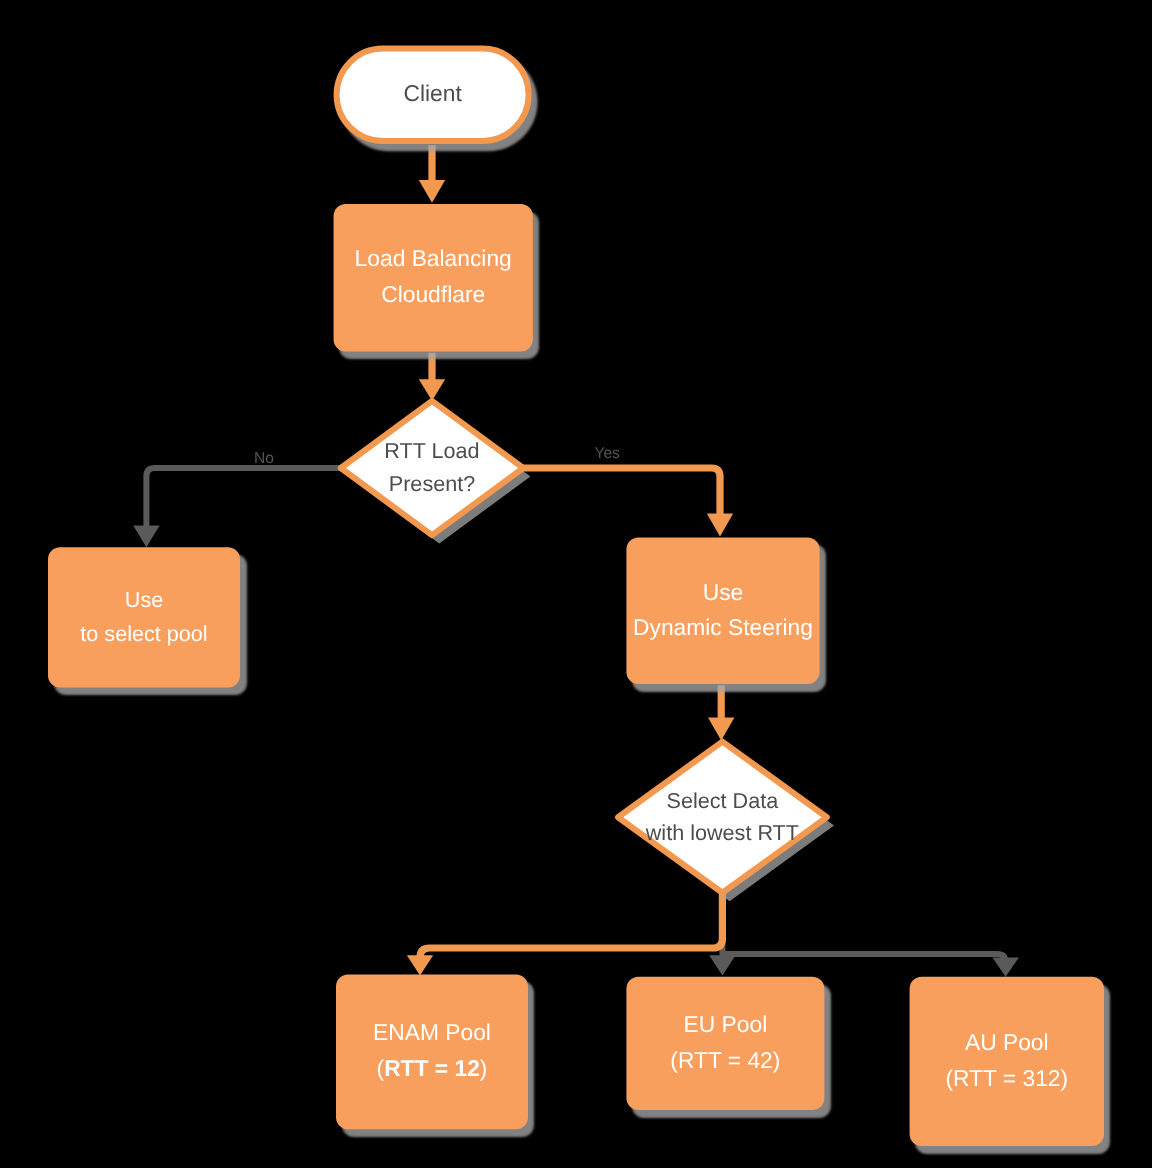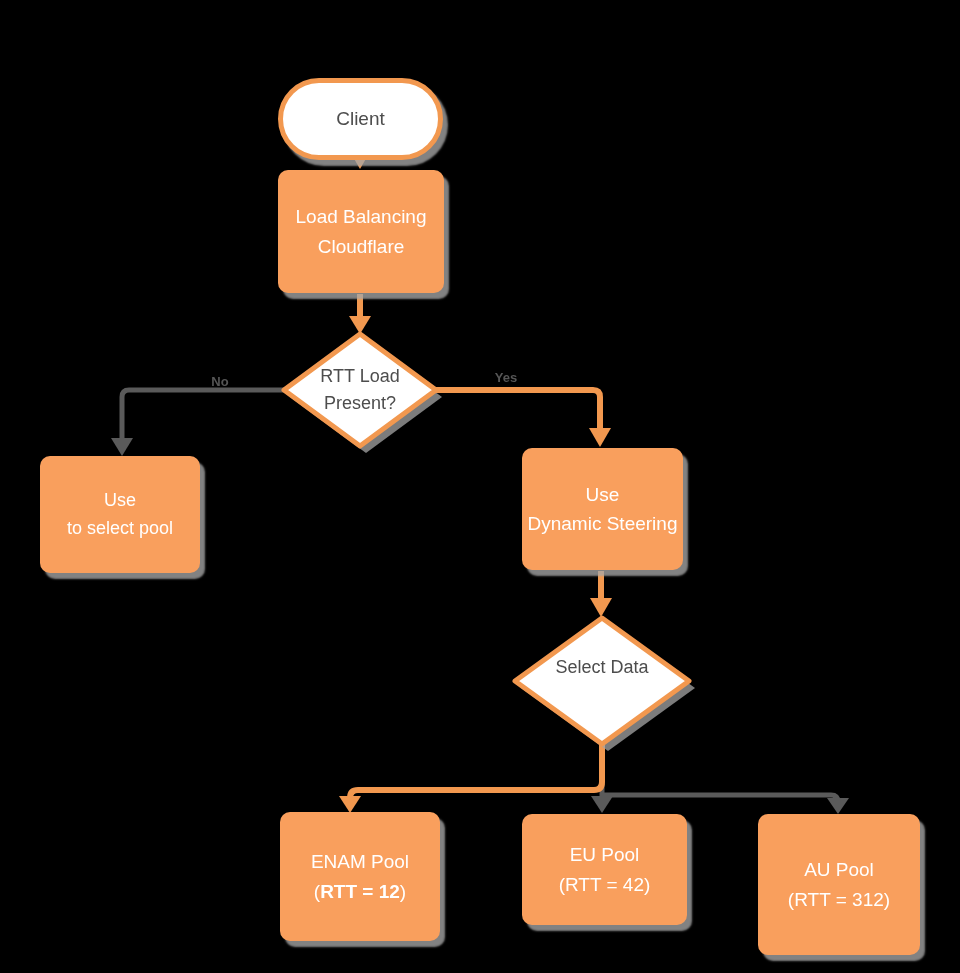--- a/index.html
+++ b/index.html
@@ -39,36 +39,35 @@
     line-height: 1.55;
     box-shadow: 5px 6px 2px rgba(166,166,166,0.78);
   }
   .terminator {
     background: #ffffff;
     border: 5px solid #f2984f;
     border-radius: 44px;
     color: #4d4d4d;
     font-size: 19px;
     box-shadow: 5px 6px 2px rgba(166,166,166,0.78);
-    margin-top: 40px;
   }
   .diamond-label {
     position: absolute;
     z-index: 3;
     color: #4d4d4d;
     font-size: 18px;
     line-height: 1.5;
     text-align: center;
   }
   .edge-label {
     position: absolute;
     z-index: 3;
     color: #555555;
     font-size: 13px;
-    font-weight: bold;
+    font-weight: normal;
     text-align: center;
   }
   .bold-part { font-weight: bold; }
   .nowrap { white-space: nowrap; }
 </style>
 </head>
 <body>
 
 <div id="diagram">
 
@@ -153,20 +152,21 @@
 
   <div class="node process" style="left:522px; top:448px; width:161px; height:122px;">
     <div>
       <div class="nowrap">Use</div>
       <div class="nowrap">Dynamic Steering</div>
     </div>
   </div>
 
   <div class="diamond-label" style="left:512px; top:654px; width:180px;">
     <div class="nowrap">Select Data</div>
+    <div class="nowrap">with lowest RTT</div>
   </div>
 
   <div class="node process" style="left:280px; top:812px; width:160px; height:129px;">
     <div>
       <div class="nowrap">ENAM Pool</div>
       <div class="nowrap"><span>(</span><span class="bold-part">RTT = 12</span><span>)</span></div>
     </div>
   </div>
 
   <div class="node process" style="left:522px; top:814px; width:165px; height:111px;">

